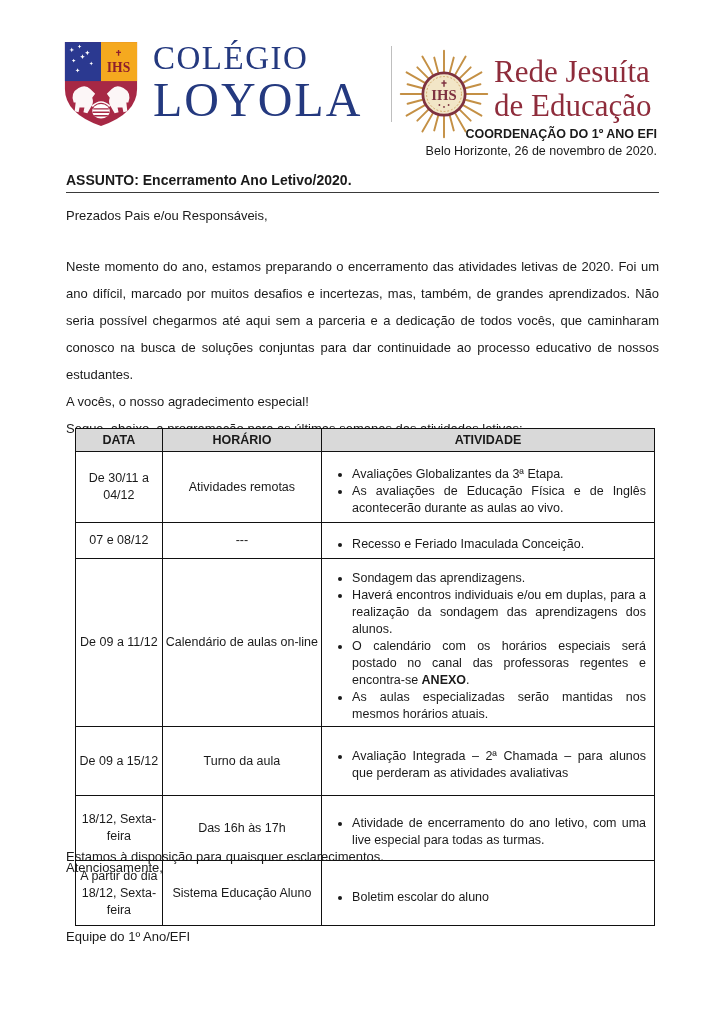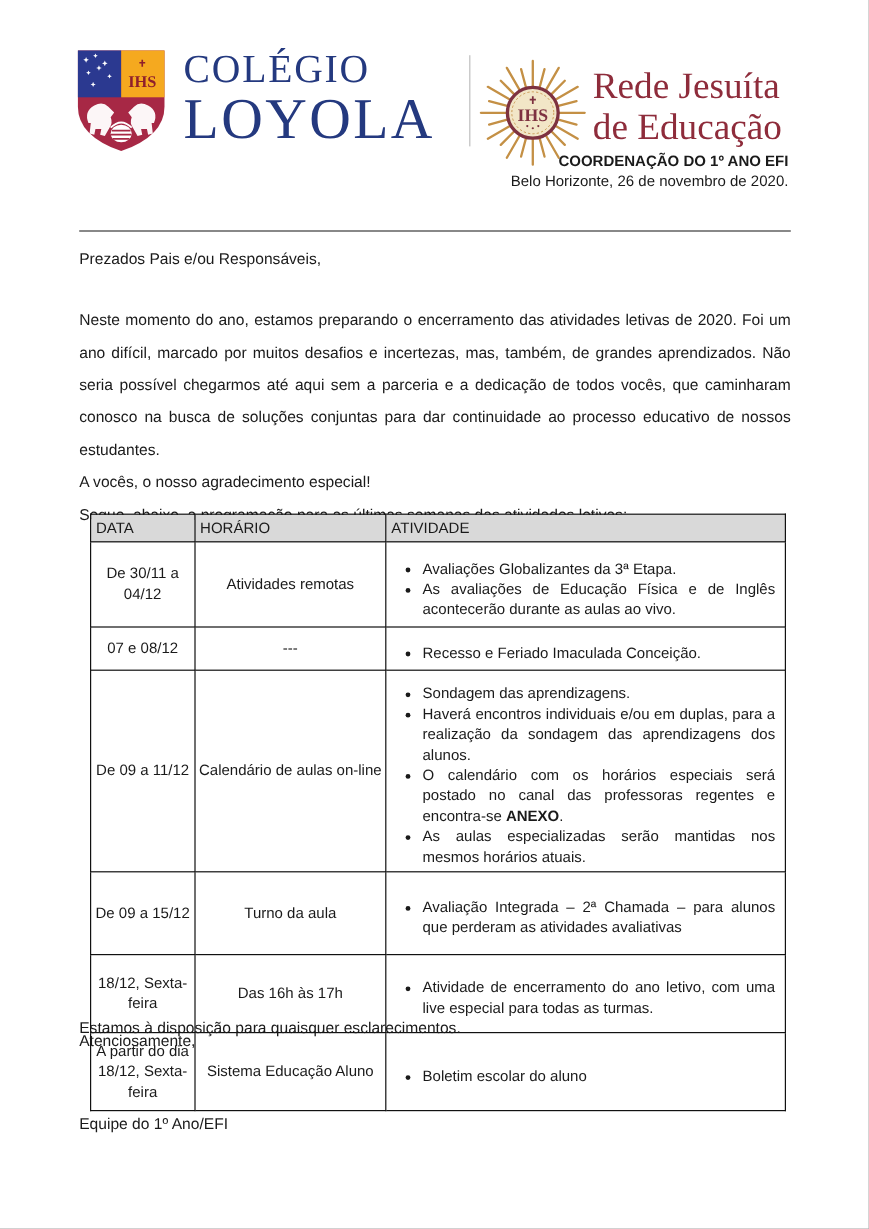--- a/index.html
+++ b/index.html
@@ -33,21 +33,21 @@
     border-top:1.5px solid #3a3a3a;}
   .salutation{position:absolute;left:66px;top:208px;font-size:13px;}
   .body-flow{position:absolute;left:66px;top:253px;width:593px;font-size:13px;}
   .paragraph{text-align:justify;line-height:27px;margin:0;}
   .thanks{line-height:27px;margin:0;}
   .segue{line-height:27px;margin:0;}
   
   table.schedule{position:absolute;left:75px;top:428px;width:580px;
     border-collapse:collapse;font-size:12.5px;table-layout:fixed;}
   .schedule th,.schedule td{border:1.6px solid #111;vertical-align:middle;}
-  .schedule th{background:var(--table-header-bg);font-weight:normal;text-align:left;
+  .schedule th{background:var(--table-header-bg);font-weight:bold;text-align:center;
     height:20px;padding:1px 4px;}
   .col-data{width:86px;} .col-horario{width:158px;} .col-atividade{width:330px;}
   .schedule td.c-data,.schedule td.c-horario{text-align:center;line-height:17px;padding:2px 3px;}
   .schedule td.c-horario{white-space:nowrap;}
   .schedule td.c-atividade{padding:11px 6px 3px 0;}
   .schedule ul{margin:0;padding-left:30px;}
   .schedule li{line-height:17px;text-align:justify;padding-right:2px;}
   .schedule tbody tr:nth-child(1) td{height:56px;}
   .schedule tbody tr:nth-child(2) td{height:21px;}
   .schedule tbody tr:nth-child(3) td{height:152px;}
@@ -147,20 +147,21 @@
       <div>Rede Jesuíta</div>
       <div>de Educação</div>
     </div>
 
     <div class="coord-block">
       <div class="coord">COORDENAÇÃO DO 1º ANO EFI</div>
       <div class="date">Belo Horizonte, 26 de novembro de 2020.</div>
     </div>
   </div>
 
+  <div class="subject">ASSUNTO: Encerramento Ano Letivo/2020.</div>
   <div class="subject-rule"></div>
 
   <div class="salutation">Prezados Pais e/ou Responsáveis,</div>
 
   <div class="body-flow">
     <p class="paragraph">Neste momento do ano, estamos preparando o encerramento das atividades letivas de 2020. Foi um ano difícil, marcado por muitos desafios e incertezas, mas, também, de grandes aprendizados. Não seria possível chegarmos até aqui sem a parceria e a dedicação de todos vocês, que caminharam conosco na busca de soluções conjuntas para dar continuidade ao processo educativo de nossos estudantes.</p>
     <p class="thanks">A vocês, o nosso agradecimento especial!</p>
     <p class="segue">Segue, abaixo, a programação para as últimas semanas das atividades letivas:</p>
   </div>
 

